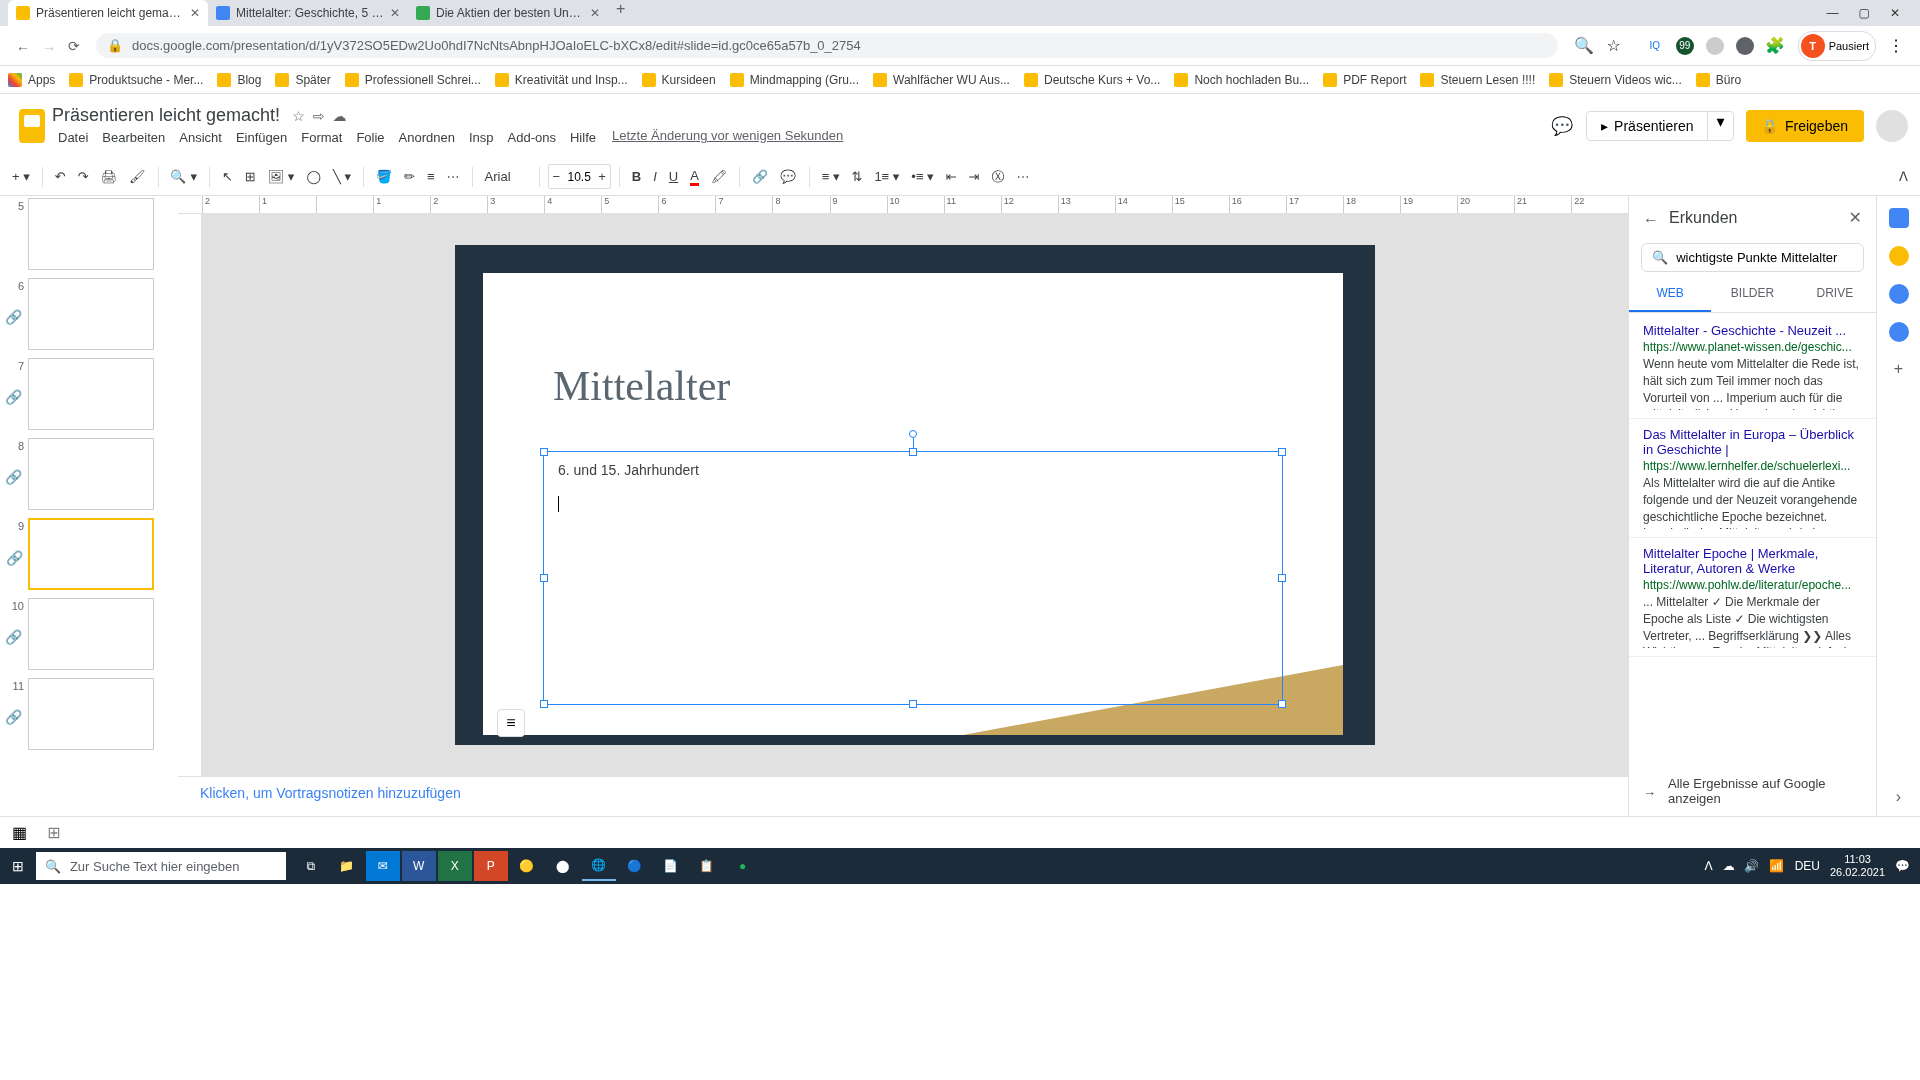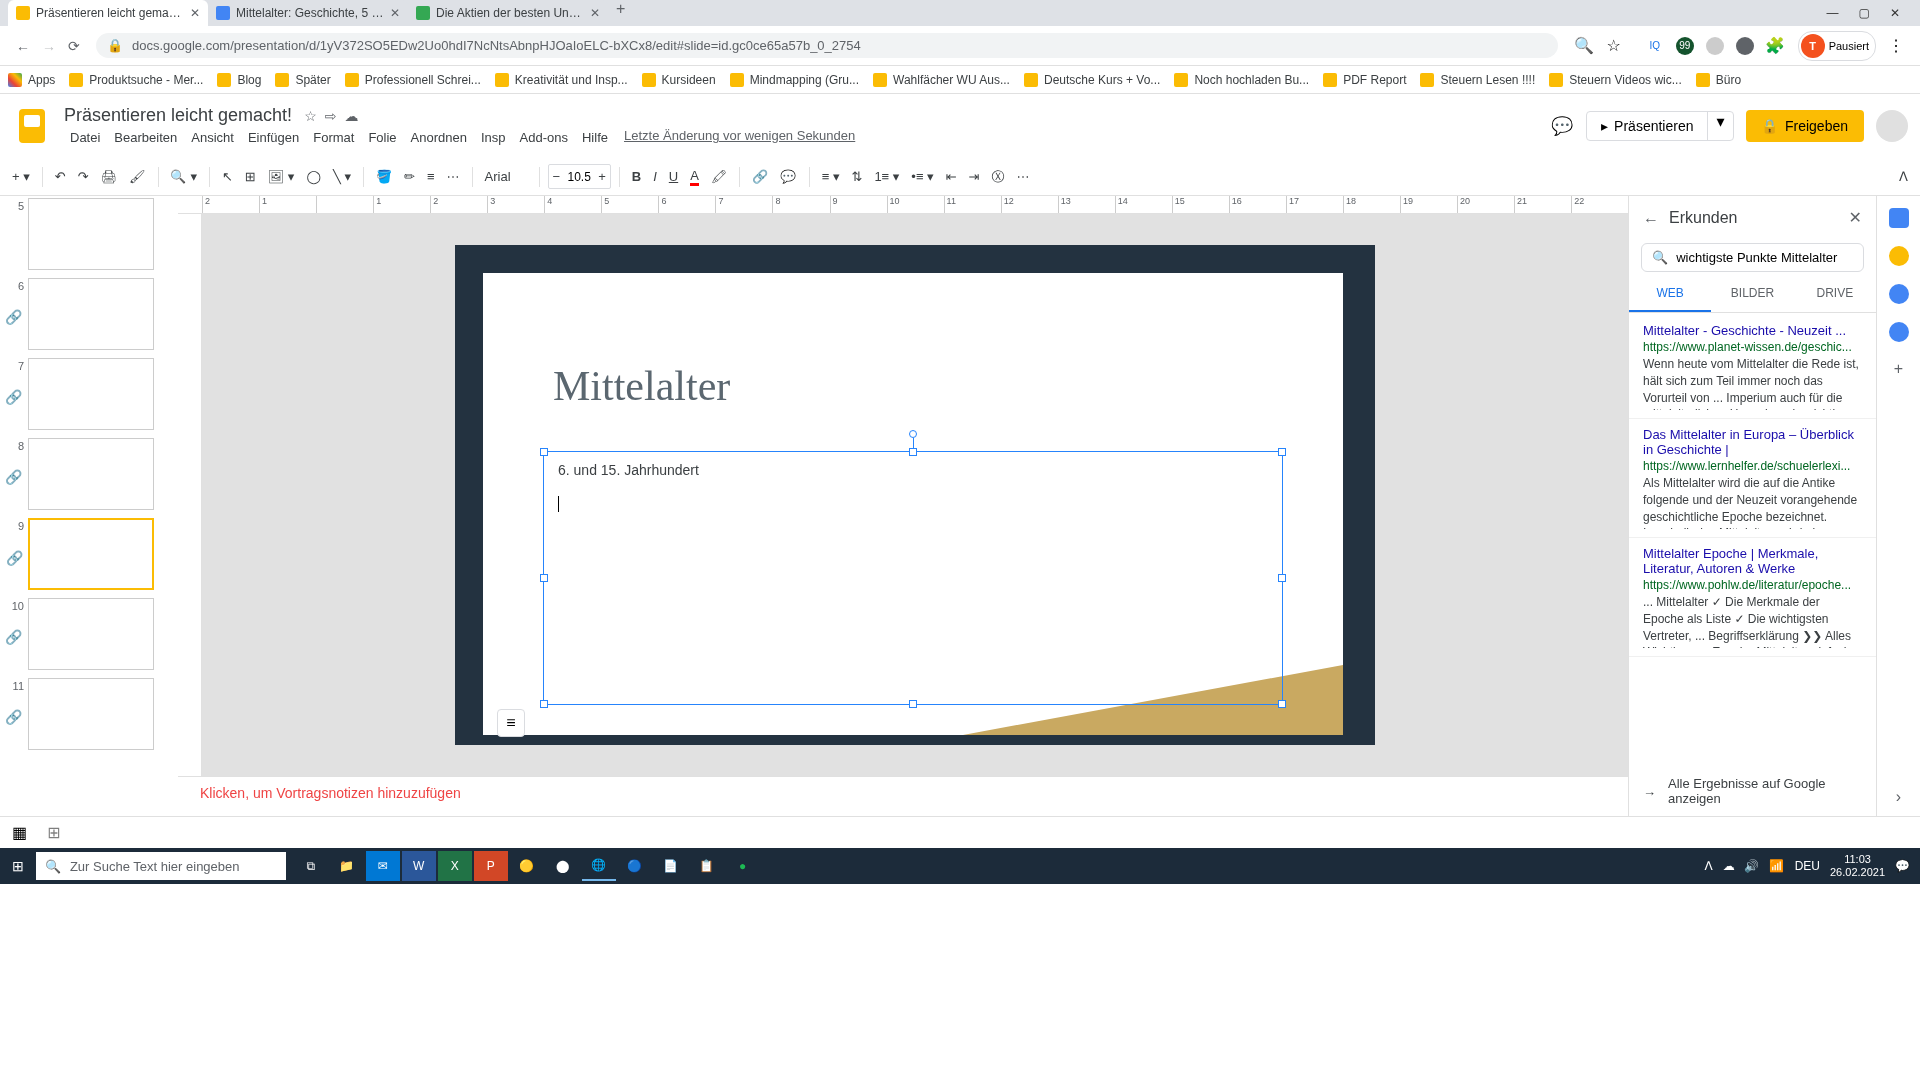--- a/index.html
+++ b/index.html
@@ -29,21 +29,21 @@
     .bookmarks { height: 28px; display: flex; align-items: center; padding: 0 8px; gap: 14px; background: #fff; border-bottom: 1px solid #e0e0e0; font-size: 12px; }
     .bookmark { display: flex; align-items: center; gap: 6px; color: #3c4043; white-space: nowrap; }
     .bm-icon { width: 14px; height: 14px; background: #fbbc04; border-radius: 2px; }
     .apps-icon { width: 14px; height: 14px; background: linear-gradient(45deg, #4285f4, #ea4335, #fbbc04, #34a853); border-radius: 2px; }
     
     
     .app-header { height: 64px; display: flex; align-items: center; padding: 8px 12px; }
     .app-logo { width: 40px; height: 40px; display: flex; align-items: center; justify-content: center; }
     .logo-rect { width: 26px; height: 34px; background: #fbbc04; border-radius: 4px; position: relative; }
     .logo-rect::after { content:''; position:absolute; top:6px; left:5px; width:16px; height:12px; background:#fff; border-radius:2px; }
-    .app-titlebar { flex: 1; margin-left: 12px; }
+    .app-titlebar { flex: 1; margin-left: 0; }
     .doc-title { font-size: 18px; color: #3c4043; display: flex; align-items: center; gap: 12px; }
     .title-icons { display: flex; gap: 8px; color: #5f6368; font-size: 14px; }
     .menu-bar { display: flex; gap: 2px; font-size: 13px; color: #3c4043; margin-top: 2px; }
     .menu-item { padding: 2px 6px; }
     .last-edit { color: #5f6368; margin-left: 8px; text-decoration: underline; }
     .header-right { display: flex; align-items: center; gap: 12px; }
     .comments-btn { color: #5f6368; font-size: 18px; }
     .present-btn { display: flex; align-items: center; gap: 6px; border: 1px solid #dadce0; border-radius: 4px; padding: 6px 14px; font-size: 14px; }
     .present-drop { border-left: 1px solid #dadce0; padding: 0 8px; }
     .share-btn { background: #fbbc04; border-radius: 4px; padding: 8px 16px; font-size: 14px; display: flex; align-items: center; gap: 6px; font-weight: 500; }
@@ -86,21 +86,21 @@
     @keyframes blink { 50% { opacity: 0; } }
     .handle { position: absolute; width: 8px; height: 8px; background: #fff; border: 1px solid #2684fc; }
     .handle.tl { top: -4px; left: -4px; } .handle.tm { top: -4px; left: 50%; margin-left: -4px; }
     .handle.tr { top: -4px; right: -4px; } .handle.ml { top: 50%; left: -4px; margin-top: -4px; }
     .handle.mr { top: 50%; right: -4px; margin-top: -4px; } .handle.bl { bottom: -4px; left: -4px; }
     .handle.bm { bottom: -4px; left: 50%; margin-left: -4px; } .handle.br { bottom: -4px; right: -4px; }
     .rotate-handle { position: absolute; top: -22px; left: 50%; width: 8px; height: 8px; background: #fff; border: 1px solid #2684fc; border-radius: 50%; margin-left: -4px; }
     .rotate-line { position: absolute; top: -14px; left: 50%; width: 1px; height: 12px; background: #2684fc; }
     .margin-btn { position: absolute; bottom: 8px; left: 42px; width: 28px; height: 28px; background: #fff; border: 1px solid #dadce0; border-radius: 4px; display:flex; align-items:center; justify-content:center;}
     
-    .speaker-notes { height: 40px; background: #fff; border-top: 1px solid #e0e0e0; padding: 8px 22px; font-size: 14px; color: #ef4444; }
+    .speaker-notes { height: 40px; background: #fff; border-top: 1px solid #e0e0e0; padding: 8px 22px; font-size: 14px; color: #3b82f6; }
     
     
     .explore-panel { width: 248px; background: #fff; border-left: 1px solid #e0e0e0; display: flex; flex-direction: column; }
     .explore-header { display: flex; align-items: center; padding: 12px 14px; gap: 10px; }
     .explore-title { font-size: 16px; color: #3c4043; flex: 1; }
     .explore-close { color: #5f6368; font-size: 16px; }
     .explore-search { margin: 4px 12px; border: 1px solid #dadce0; border-radius: 6px; padding: 6px 10px; display: flex; align-items: center; gap: 8px; font-size: 13px; }
     .explore-tabs { display: flex; border-bottom: 1px solid #e0e0e0; }
     .explore-tab { flex: 1; text-align: center; padding: 10px 4px; font-size: 12px; color: #5f6368; font-weight: 500; }
     .explore-tab.active { color: #1a73e8; border-bottom: 2px solid #1a73e8; }

